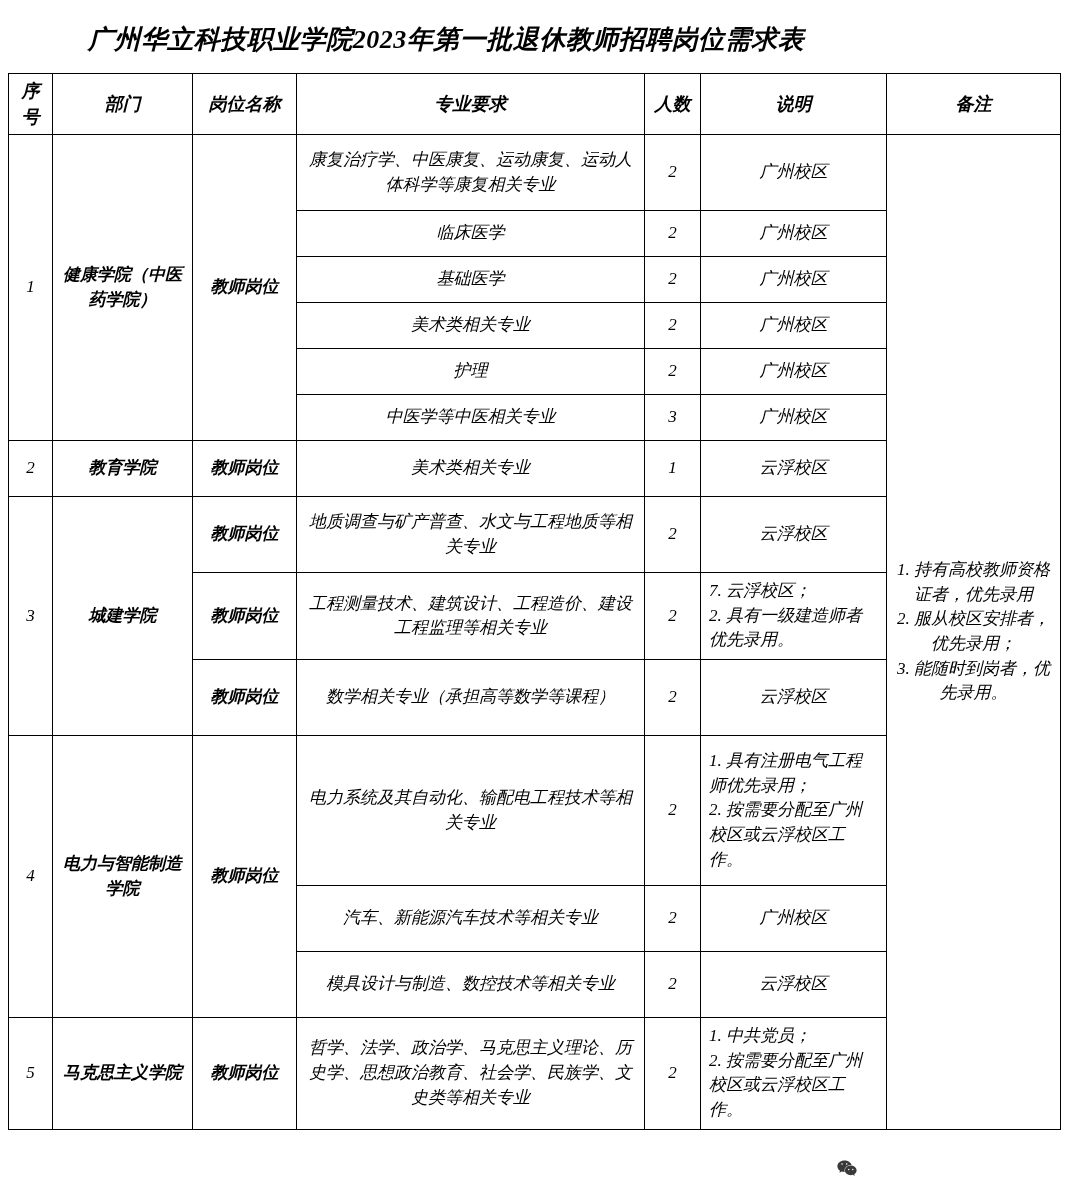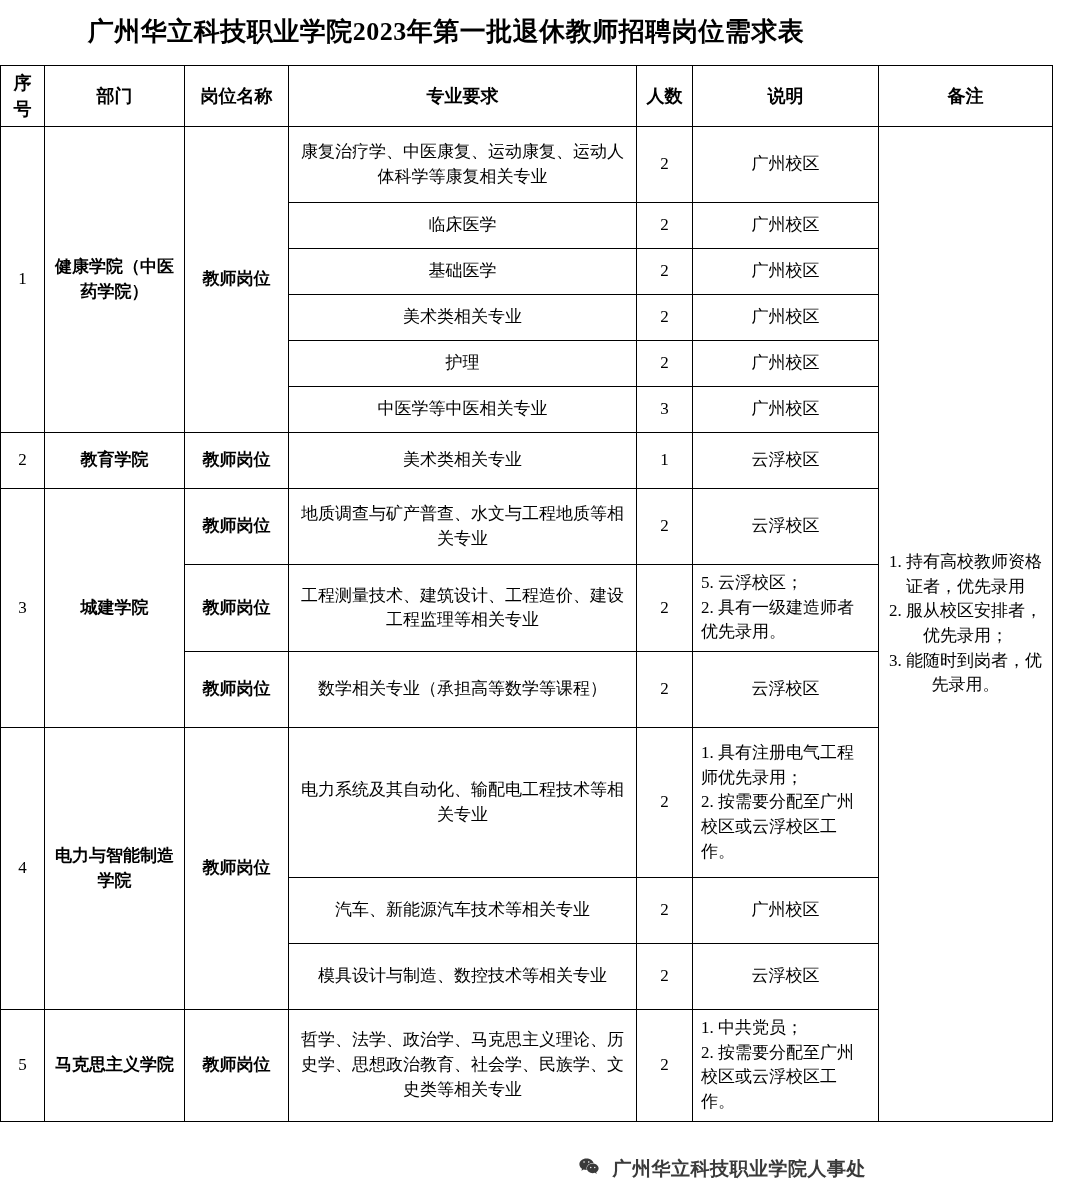--- a/index.html
+++ b/index.html
@@ -12,21 +12,22 @@
     background: #ffffff;
     font-family: "Liberation Serif", "DejaVu Serif", serif;
     color: #000000;
     overflow: hidden;
   }
   .page {
     position: relative;
     width: 892px;
     height: 1200px;
     box-sizing: border-box;
-    padding: 0;
+    padding: 8px;
+    font-style: italic;
   }
   .title {
     text-align: center;
     font-size: 26px;
     font-weight: bold;
     letter-spacing: 0.5px;
     padding: 14px 0 16px 0;
     font-family: "Liberation Serif", "DejaVu Serif", serif;
   }
   table.req {
@@ -188,21 +189,21 @@
         <td class="dept" rowspan="3">城建学院</td>
         <td class="post">教师岗位</td>
         <td class="major">地质调查与矿产普查、水文与工程地质等相关专业</td>
         <td>2</td>
         <td class="note">云浮校区</td>
       </tr>
       <tr style="height:76px;">
         <td class="post">教师岗位</td>
         <td class="major">工程测量技术、建筑设计、工程造价、建设工程监理等相关专业</td>
         <td>2</td>
-        <td class="note left" style="white-space:pre-line;">5. 云浮校区；
+        <td class="note left" style="white-space:pre-line;">7. 云浮校区；
 2. 具有一级建造师者优先录用。</td>
       </tr>
       <tr style="height:76px;">
         <td class="post">教师岗位</td>
         <td class="major" style="text-align:center;">数学相关专业（承担高等数学等课程）</td>
         <td>2</td>
         <td class="note">云浮校区</td>
       </tr>
 
       <tr style="height:150px;">
@@ -238,16 +239,15 @@
     </tbody>
   </table>
 
   <div class="footer">
     <span class="wx-icon">
       <svg viewBox="0 0 24 24" width="22" height="22" aria-hidden="true">
         <path fill="#3a3a3a" d="M9.2 2.6C4.9 2.6 1.5 5.4 1.5 8.9c0 2 1.1 3.8 2.9 5l-.7 2.2 2.5-1.3c.9.3 1.9.4 2.9.4h.5c-.2-.5-.3-1.1-.3-1.7 0-3.3 3.2-6 7.1-6h.5C16.3 4.7 13.1 2.6 9.2 2.6zm-2.6 3c.5 0 .9.4.9.9s-.4.9-.9.9-.9-.4-.9-.9.4-.9.9-.9zm5.1 0c.5 0 .9.4.9.9s-.4.9-.9.9-.9-.4-.9-.9.4-.9.9-.9z"></path>
         <path fill="#3a3a3a" d="M22.5 13.4c0-2.9-2.9-5.3-6.4-5.3s-6.4 2.4-6.4 5.3 2.9 5.3 6.4 5.3c.8 0 1.6-.1 2.3-.3l2.1 1.1-.6-1.8c1.6-1 2.6-2.5 2.6-4.3zm-8.6-1.6c.4 0 .8.3.8.8s-.3.8-.8.8-.8-.3-.8-.8.4-.8.8-.8zm4.4 0c.4 0 .8.3.8.8s-.3.8-.8.8-.8-.3-.8-.8.4-.8.8-.8z"></path>
       </svg>
     </span>
-    <span class="footer-text">广州华立科技职业学院人事处</span>
   </div>
 
 </div>
 
 </body></html>

